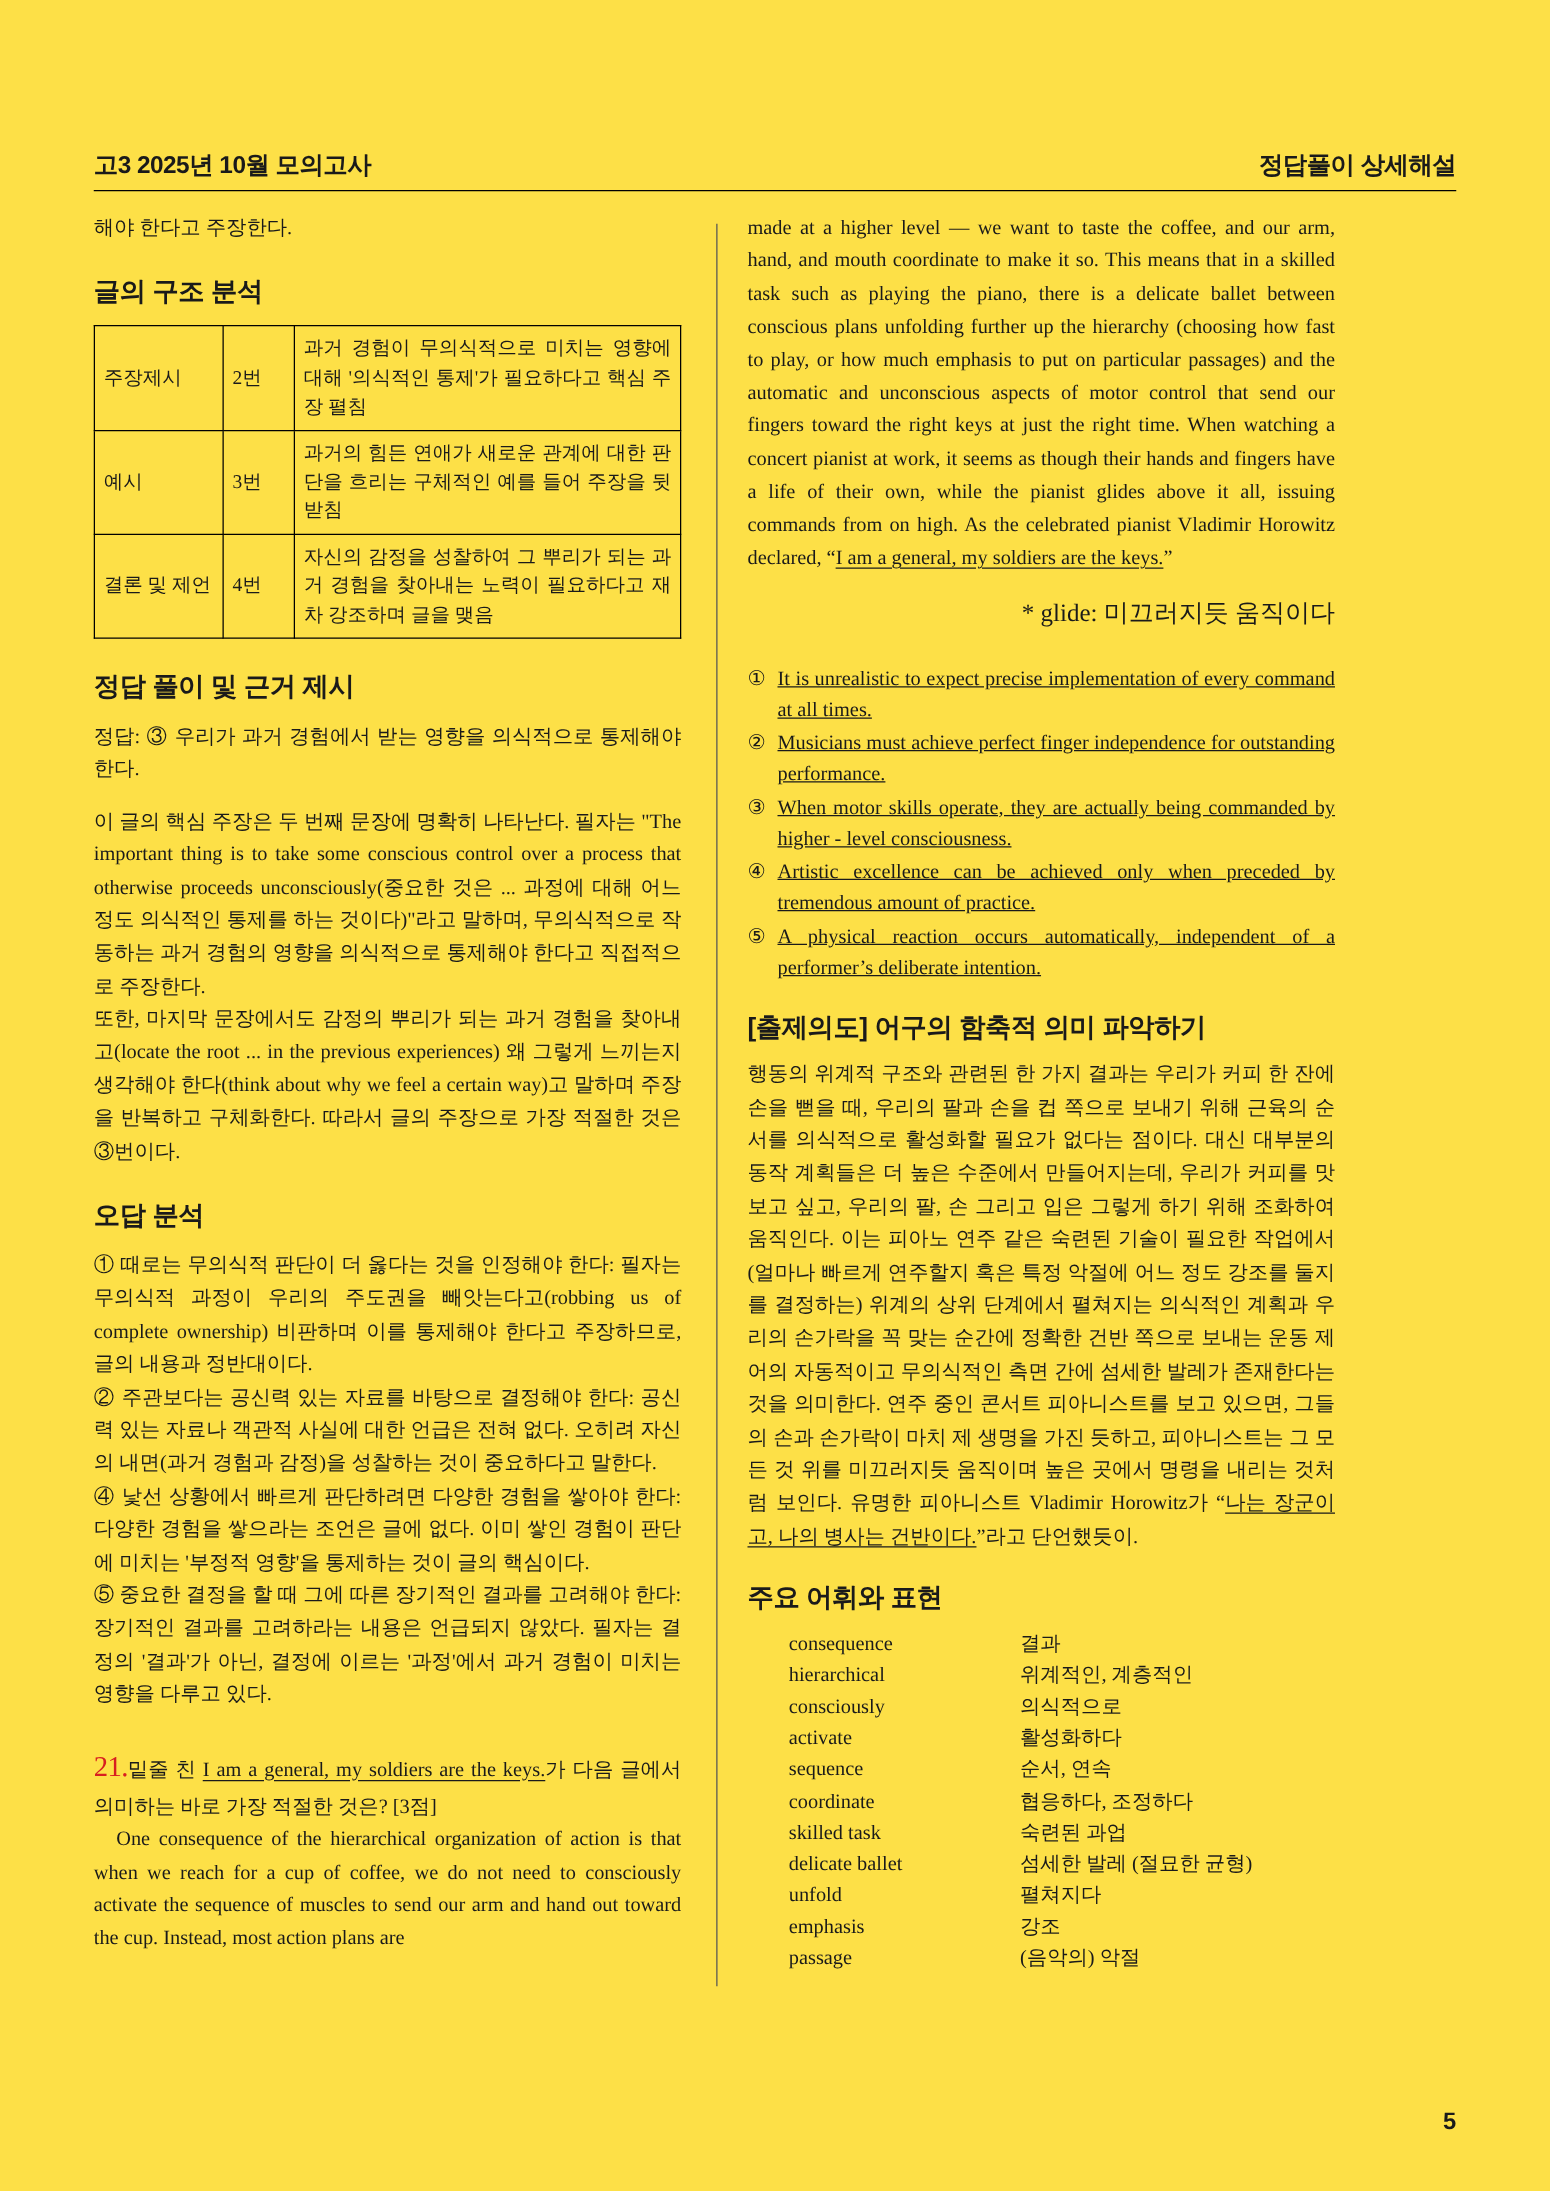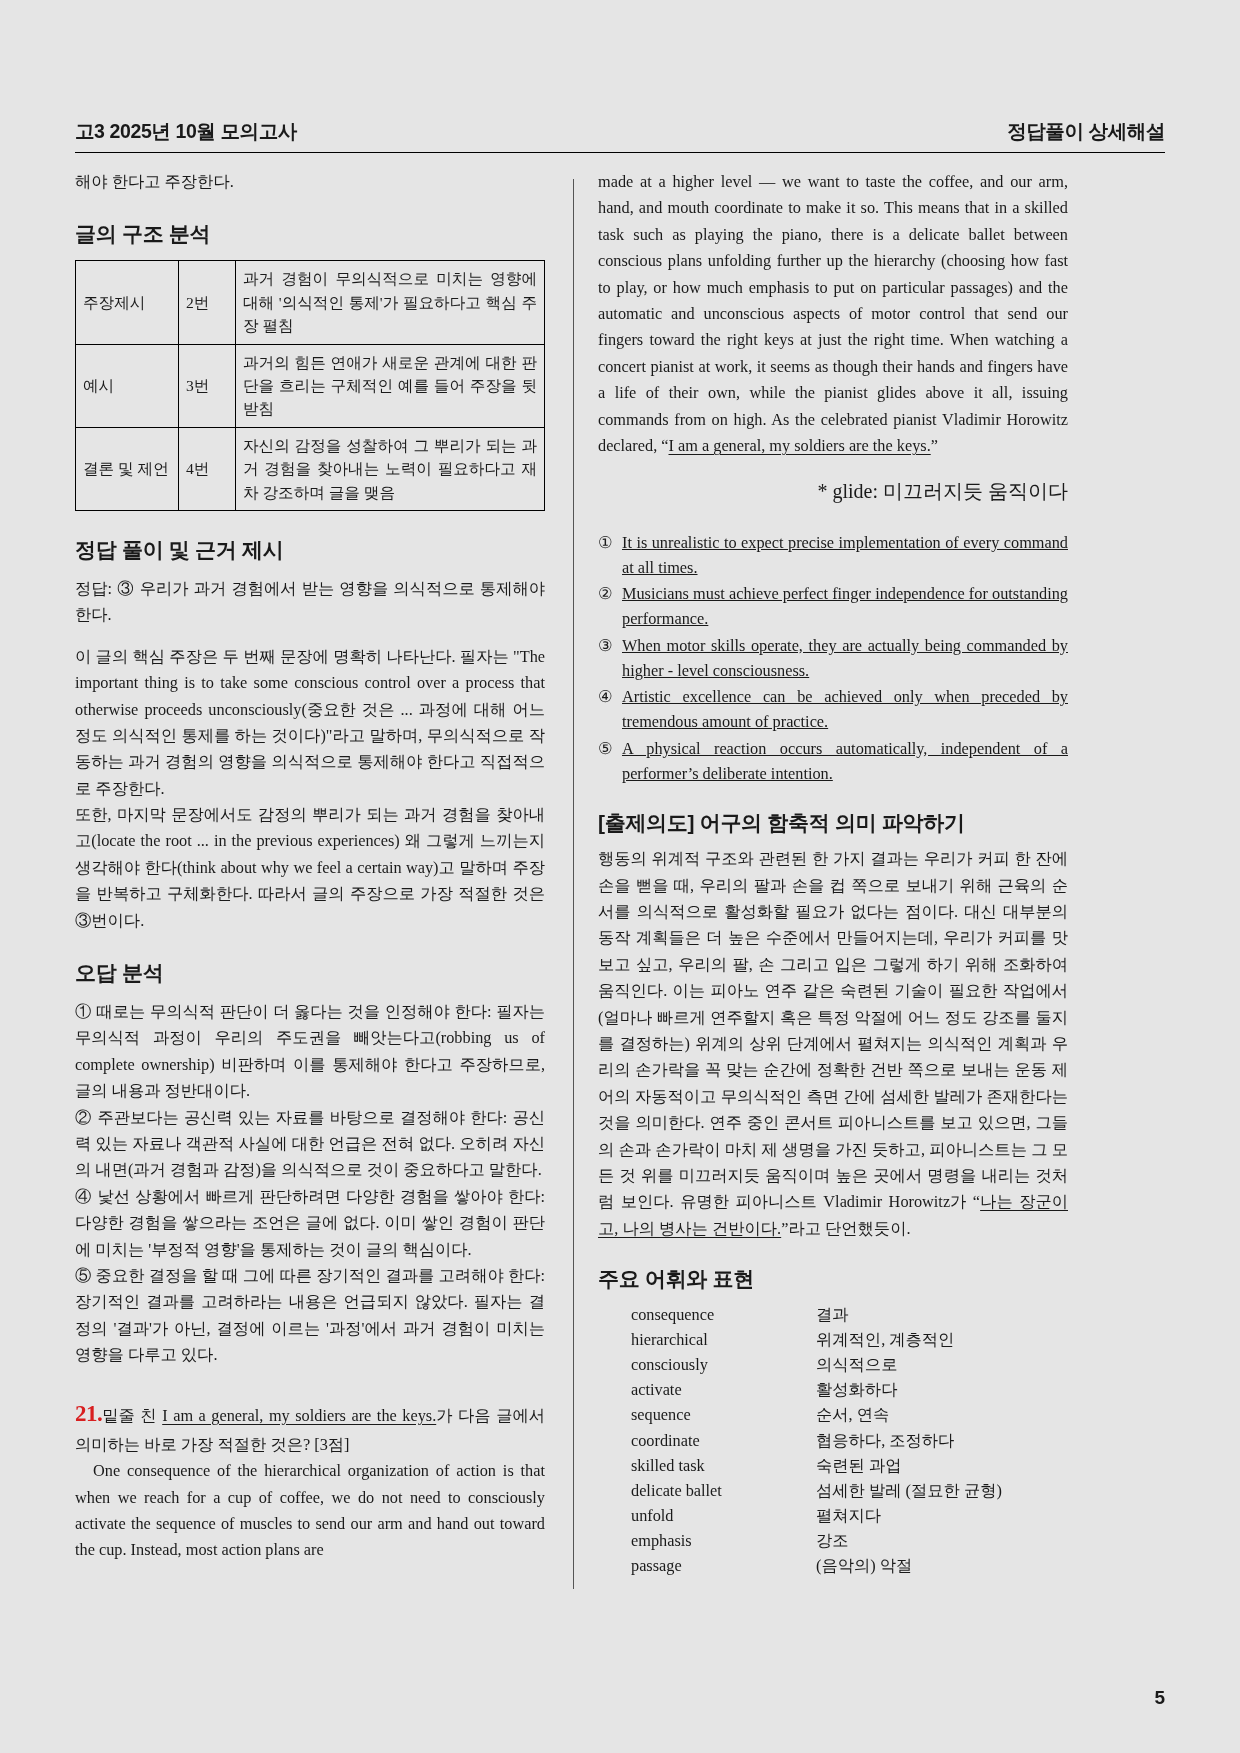--- a/index.html
+++ b/index.html
@@ -6,21 +6,21 @@
     margin: 0;
     padding: 0;
     background: #ffffff;
   }
   .page {
     position: relative;
     width: 1240px;
     height: 1753px;
     box-sizing: border-box;
     padding: 118px 75px 40px 75px;
-    background: #e5e5e5;
+    background: #fde047;
     font-family: "Liberation Serif", "DejaVu Serif", serif;
     color: #1a1a1a;
   }
 
   
   .header {
     display: flex;
     justify-content: space-between;
     align-items: flex-end;
     font-family: "Liberation Sans", "DejaVu Sans", sans-serif;
@@ -82,21 +82,21 @@
     vertical-align: middle;
     text-align: justify;
   }
   td.c-stage { width: 88px; text-align: left; }
   td.c-num   { width: 42px; text-align: center; }
   td.c-desc  { text-align: justify; }
 
   
   .qnum {
     color: #d81f20;
-    font-weight: bold;
+    font-weight: normal;
     font-size: 23px;
     letter-spacing: -0.5px;
   }
   .u { text-decoration: underline; text-underline-offset: 2.5px; }
   .footnote {
     text-align: right;
     margin-top: 16px;
     font-size: 20px;
   }
   .choices {
@@ -177,21 +177,21 @@
       </table>
 
       <div class="sec-head">정답 풀이 및 근거 제시</div>
       <p>정답: ③ 우리가 과거 경험에서 받는 영향을 의식적으로 통제해야 한다.</p>
 
       <p class="p-gap">이 글의 핵심 주장은 두 번째 문장에 명확히 나타난다. 필자는 "The important thing is to take some conscious control over a process that otherwise proceeds unconsciously(중요한 것은 ... 과정에 대해 어느 정도 의식적인 통제를 하는 것이다)"라고 말하며, 무의식적으로 작동하는 과거 경험의 영향을 의식적으로 통제해야 한다고 직접적으로 주장한다.</p>
       <p>또한, 마지막 문장에서도 감정의 뿌리가 되는 과거 경험을 찾아내고(locate the root ... in the previous experiences) 왜 그렇게 느끼는지 생각해야 한다(think about why we feel a certain way)고 말하며 주장을 반복하고 구체화한다. 따라서 글의 주장으로 가장 적절한 것은 ③번이다.</p>
 
       <div class="sec-head">오답 분석</div>
       <p>① 때로는 무의식적 판단이 더 옳다는 것을 인정해야 한다: 필자는 무의식적 과정이 우리의 주도권을 빼앗는다고(robbing us of complete ownership) 비판하며 이를 통제해야 한다고 주장하므로, 글의 내용과 정반대이다.</p>
-      <p>② 주관보다는 공신력 있는 자료를 바탕으로 결정해야 한다: 공신력 있는 자료나 객관적 사실에 대한 언급은 전혀 없다. 오히려 자신의 내면(과거 경험과 감정)을 의식적으로 것이 중요하다고 말한다.</p>
+      <p>② 주관보다는 공신력 있는 자료를 바탕으로 결정해야 한다: 공신력 있는 자료나 객관적 사실에 대한 언급은 전혀 없다. 오히려 자신의 내면(과거 경험과 감정)을 성찰하는 것이 중요하다고 말한다.</p>
       <p>④ 낯선 상황에서 빠르게 판단하려면 다양한 경험을 쌓아야 한다: 다양한 경험을 쌓으라는 조언은 글에 없다. 이미 쌓인 경험이 판단에 미치는 '부정적 영향'을 통제하는 것이 글의 핵심이다.</p>
       <p>⑤ 중요한 결정을 할 때 그에 따른 장기적인 결과를 고려해야 한다: 장기적인 결과를 고려하라는 내용은 언급되지 않았다. 필자는 결정의 '결과'가 아닌, 결정에 이르는 '과정'에서 과거 경험이 미치는 영향을 다루고 있다.</p>
 
       <p class="p-gap" style="margin-top:26px">
         <span class="qnum">21.</span><span>밑줄 친 </span><span class="u">I am a general, my soldiers are the keys.</span><span>가 다음 글에서 의미하는 바로 가장 적절한 것은? [3점]</span>
       </p>
 
       <p class="passage">One consequence of the hierarchical organization of action is that when we reach for a cup of coffee, we do not need to consciously activate the sequence of muscles to send our arm and hand out toward the cup. Instead, most action plans are</p>
 
     </div>

